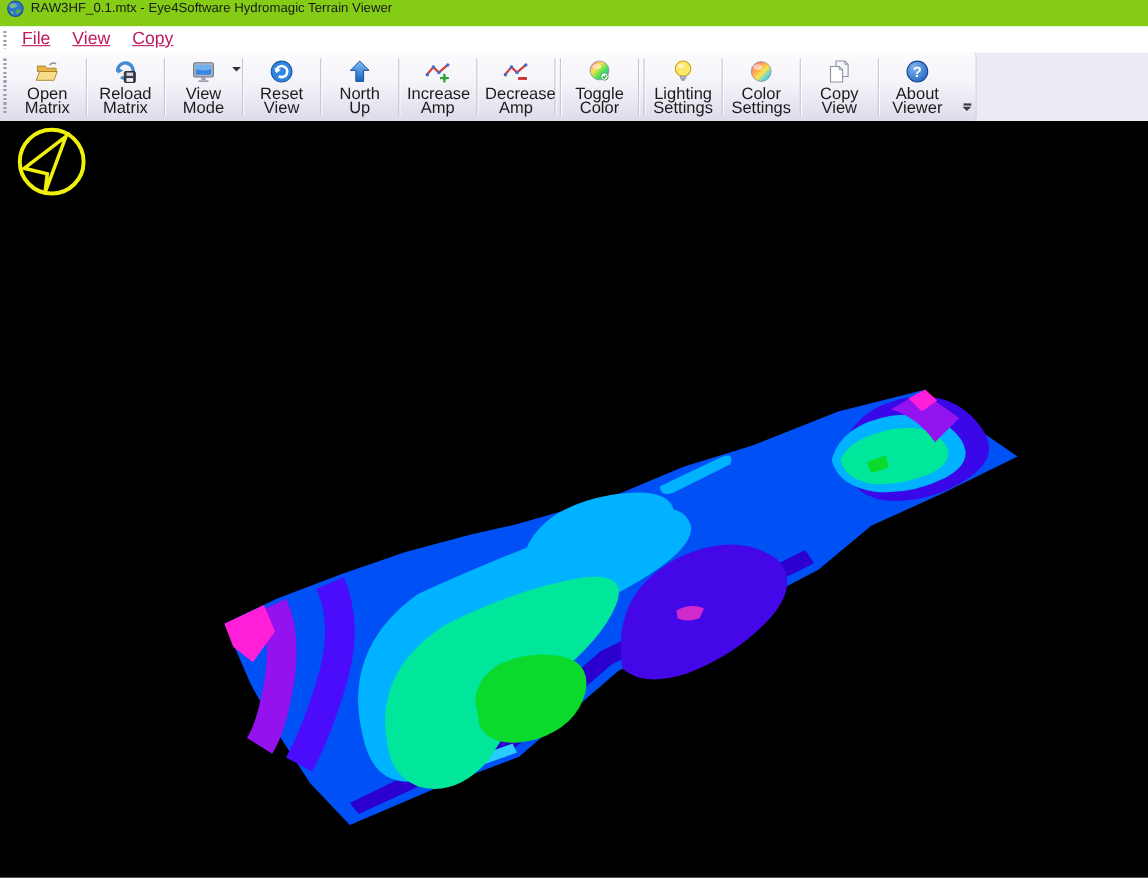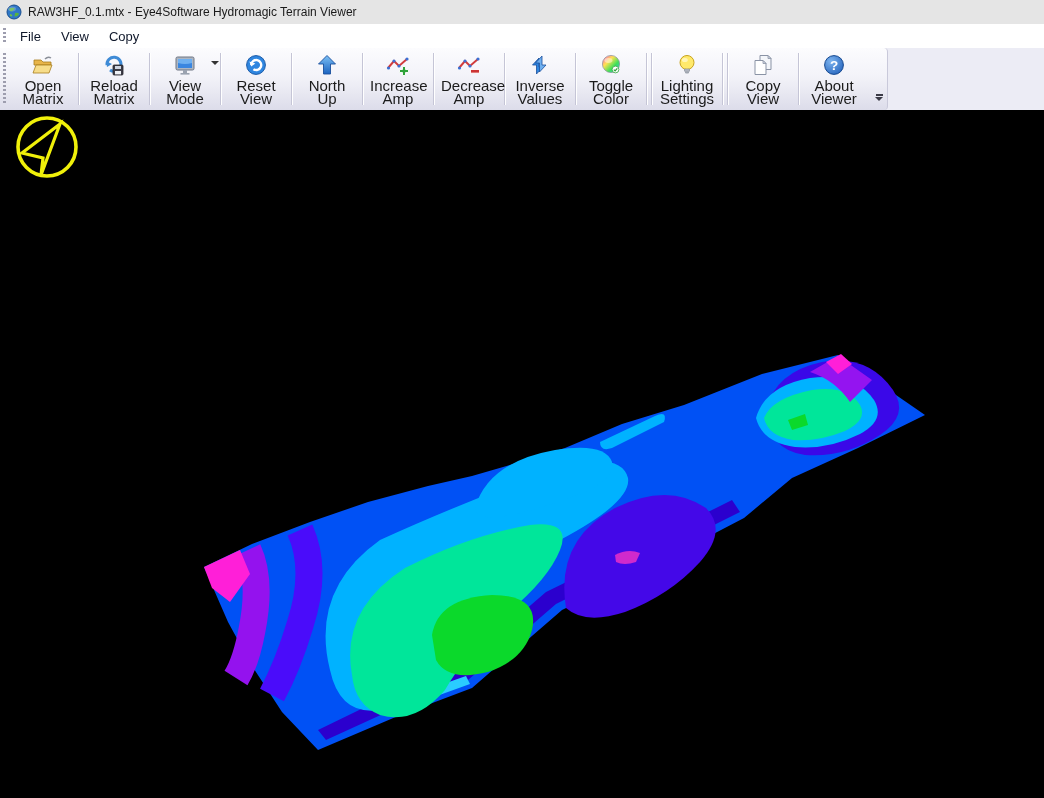--- a/index.html
+++ b/index.html
@@ -2,36 +2,36 @@
 <html><head>
 <meta charset="utf-8">
 <style>
   * { margin:0; padding:0; box-sizing:border-box; }
   html,body { width:1044px; height:798px; overflow:hidden; }
   body { font-family:"Liberation Sans", sans-serif; background:#fff; position:relative; }
 
   
   .titlebar {
     position:absolute; left:0; top:0; width:1044px; height:24px;
-    background:#e5e5e5; display:flex; align-items:center; padding-left:6px;
+    background:#84cc16; display:flex; padding-left:6px;
   }
   .titlebar .app-icon { width:16px; height:16px; margin-right:6px; flex:0 0 auto; }
   .titlebar .title-text { font-size:12px; color:#1a1a1a; }
 
   
   .menubar {
     position:absolute; left:0; top:24px; width:1044px; height:24px;
     background:#ffffff; display:flex; align-items:center;
   }
   .grip {
     width:3px; height:16px; margin:0 4px 0 3px;
     background:repeating-linear-gradient(to bottom,#9d9dae 0 2px, transparent 2px 4px);
   }
   .menu-item {
-    padding:3px 10px; font-size:13px; color:#0f172a; cursor:default;
+    padding:3px 10px; font-size:16px; color:#be185d; cursor:default;text-decoration:underline;
   }
 
   
   .toolband {
     position:absolute; left:0; top:48px; width:1044px; height:62px;
     background:#ececf5;
   }
   .toolbar {
     position:absolute; left:0; top:0; height:62px; width:888px;
     background:linear-gradient(to bottom,#fcfcfe 0%,#f3f3f9 45%,#e9e9f2 70%,#dcdcea 100%);
@@ -180,27 +180,20 @@
         <circle cx="2.5" cy="15" r="1.6" fill="#3b6fd4"></circle>
           <circle cx="8" cy="8" r="1.6" fill="#3b6fd4"></circle>
         <circle cx="13" cy="13" r="1.6" fill="#3b6fd4"></circle>
           <circle cx="21" cy="6" r="1.6" fill="#3b6fd4"></circle>
         <rect x="13.5" y="16.5" width="9" height="3.6" fill="#cc3434" stroke="#ffffff" stroke-width="0.9"></rect>
       </svg>
       <div class="tb-label">Decrease Amp</div>
     </div>
     <div class="tb-sep"></div>
 
-    <div class="tb-btn">
-      <svg class="tb-icon" viewBox="0 0 24 24">
-        <path d="M8,21 v-9 h-4 l6.5,-7 v9 h4 Z" fill="#2f86e0" stroke="#1a4f9c" stroke-width="0.8" transform="rotate(180 9.5 13)"></path>
-        <path d="M14,3 v9 h4 l-6.5,7 v-9 h-4 Z" fill="#6fb0f0" stroke="#1a4f9c" stroke-width="0.8"></path>
-      </svg>
-      <div class="tb-label">Inverse Values</div>
-    </div>
     <div class="tb-sep"></div>
 
     <div class="tb-btn">
       <svg class="tb-icon" viewBox="0 0 24 24">
         <defs>
           <linearGradient id="rb1" x1="0" y1="0" x2="1" y2="1">
             <stop offset="0" stop-color="#ff4fd8"></stop>
               <stop offset="0.35" stop-color="#ffe14f"></stop>
             <stop offset="0.65" stop-color="#3fe05a"></stop>
               <stop offset="1" stop-color="#2fb8e8"></stop>
@@ -221,20 +214,36 @@
       <svg class="tb-icon" viewBox="0 0 24 24">
         <circle cx="12" cy="9.5" r="7" fill="#ffe96b" stroke="#c8a31e" stroke-width="1"></circle>
         <ellipse cx="9.8" cy="7" rx="3" ry="2" fill="#fff7c0" opacity="0.9"></ellipse>
         <path d="M9.5,16 h5 v2.2 h-5 Z" fill="#b9bfc9" stroke="#8a909c" stroke-width="0.7"></path>
         <path d="M10,18.2 h4 v1.8 q-2,1.2 -4,0 Z" fill="#a0a6b0"></path>
       </svg>
       <div class="tb-label">Lighting Settings</div>
     </div>
     <div class="tb-sep"></div>
 
+    <div class="tb-btn">
+      <svg class="tb-icon" viewBox="0 0 24 24">
+        <defs>
+          <linearGradient id="rb2" x1="0" y1="0" x2="1" y2="1">
+            <stop offset="0" stop-color="#ff5fd0"></stop>
+              <stop offset="0.3" stop-color="#ff9a4f"></stop>
+            <stop offset="0.55" stop-color="#ffe14f"></stop>
+              <stop offset="0.8" stop-color="#4fd0e8"></stop>
+            <stop offset="1" stop-color="#4f6fe8"></stop>
+          </linearGradient>
+        </defs>
+        <circle cx="12" cy="12" r="9" fill="url(#rb2)" stroke="#8a8f98" stroke-width="0.7"></circle>
+        <ellipse cx="9" cy="8" rx="4.2" ry="2.6" fill="#ffffff" opacity="0.5"></ellipse>
+      </svg>
+      <div class="tb-label">Color Settings</div>
+    </div>
     <div class="tb-sep"></div>
 
     <div class="tb-btn">
       <svg class="tb-icon" viewBox="0 0 24 24">
         <path d="M9,2.5 h8 l3,3 v11 h-11 Z" fill="#f4f6fa" stroke="#8a93a5" stroke-width="1"></path>
         <path d="M17,2.5 v3 h3 Z" fill="#d7dde8" stroke="#8a93a5" stroke-width="0.8"></path>
         <path d="M4,7.5 h8 l3,3 v11 h-11 Z" fill="#ffffff" stroke="#8a93a5" stroke-width="1"></path>
         <path d="M12,7.5 v3 h3 Z" fill="#d7dde8" stroke="#8a93a5" stroke-width="0.8"></path>
       </svg>
       <div class="tb-label">Copy View</div>

